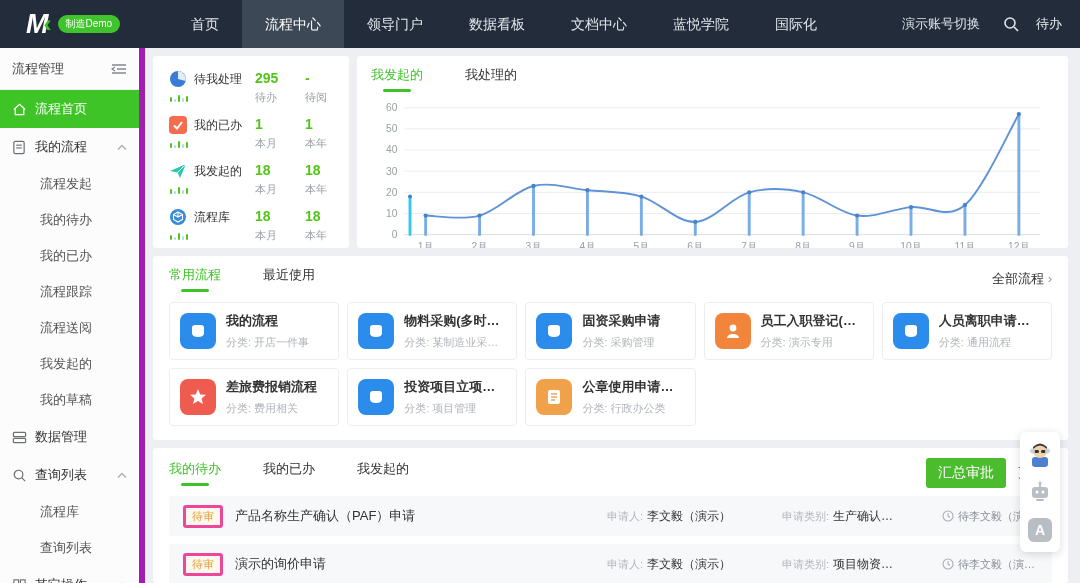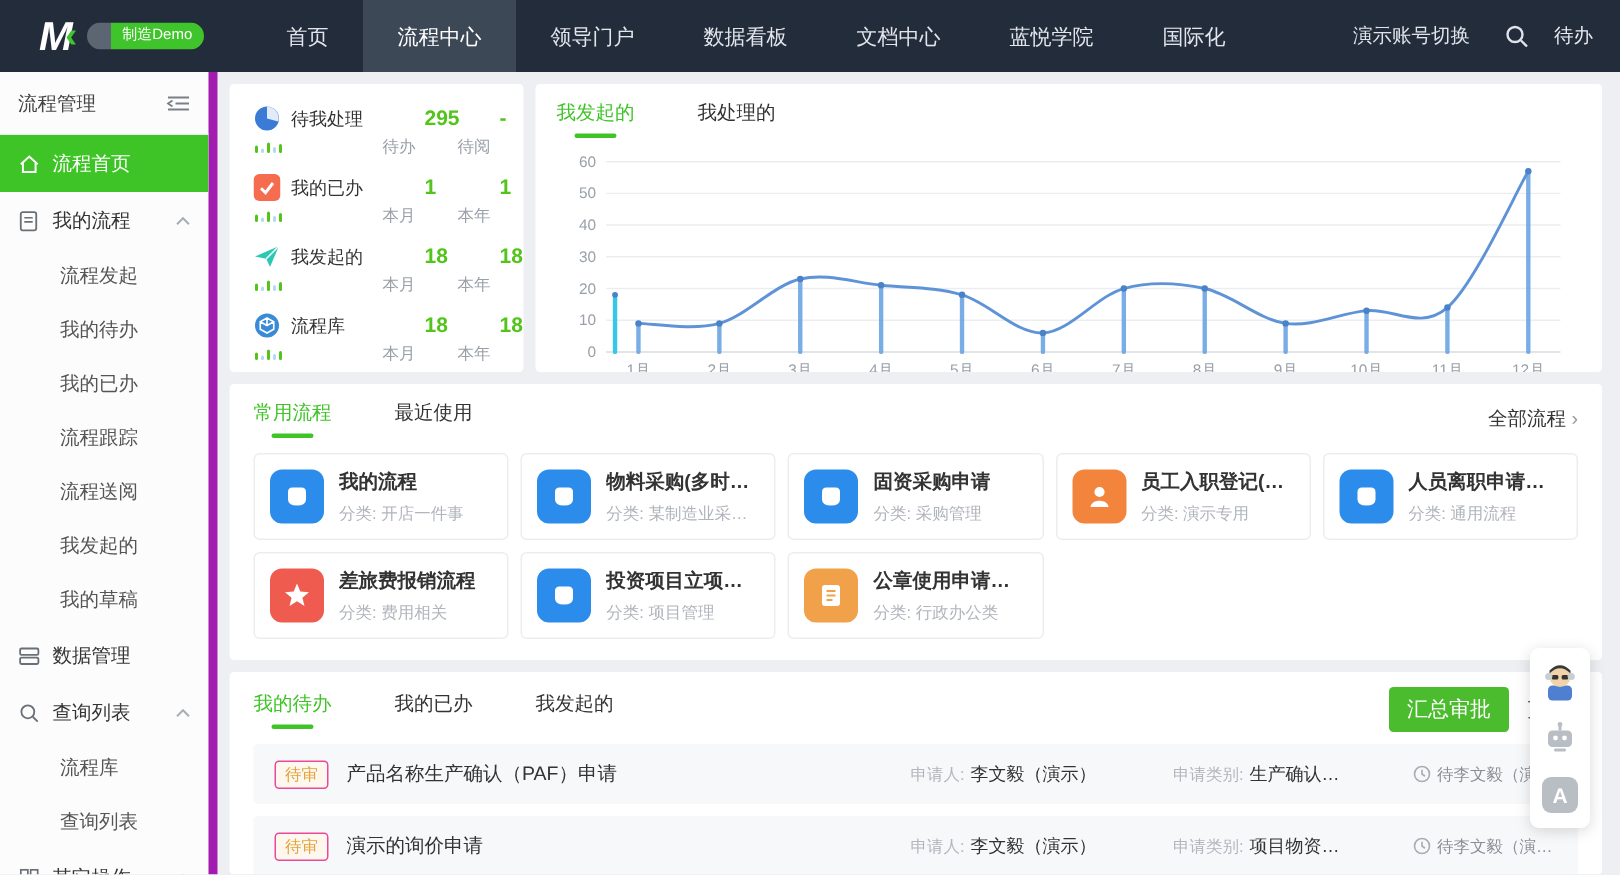--- a/index.html
+++ b/index.html
@@ -4,21 +4,21 @@
 <style>
   * { margin:0; padding:0; box-sizing:border-box; }
   html,body { width:1080px; height:583px; overflow:hidden; background:#edeff3;
     font-family:"Liberation Sans","DejaVu Sans",sans-serif; }
 
   
   .topbar { height:48px; background:#222c3b; display:flex; align-items:center; color:#e8ebf0; }
   .logo-wrap { display:flex; align-items:center; width:168px; padding-left:26px; flex:none; }
   .logo-m { color:#fff; font-size:27px; font-weight:bold; font-style:italic; letter-spacing:-3px; }
   .logo-arrow { color:#3fc42b; font-size:24px; font-weight:bold; margin-left:-2px; margin-right:6px; }
-  .logo-badge { display:flex; align-items:center; height:18px; border-radius:9px; overflow:hidden; font-size:10px; }
+  .logo-badge { display:flex; align-items:center; height:18px; border-radius:9px; overflow:hidden; font-size:10px;flex-direction:column; }
   .logo-badge .seg-gray { width:16px; height:100%; background:#5c6673; }
   .logo-badge .seg-green { background:#3fc42b; color:#fff; padding:0 8px; line-height:18px; }
   .nav { display:flex; height:48px; flex:none; }
   .nav-item { padding:0 23px; line-height:48px; font-size:14px; color:#e2e6ec; cursor:pointer; white-space:nowrap; }
   .nav-item.active { background:#3d4857; color:#fff; }
   .topbar-right { margin-left:auto; display:flex; align-items:center; gap:16px; padding-right:18px; font-size:13px; white-space:nowrap; }
   .acct-switch { color:#dfe3ea; cursor:pointer; margin-right:6px; }
   .cnt { display:flex; align-items:center; gap:3px; cursor:pointer; }
 
   
@@ -38,21 +38,21 @@
   .card { background:#fff; border-radius:3px; }
   .stats-card { width:196px; flex:none; padding:10px 16px 6px 16px; display:flex; flex-direction:column; justify-content:space-between; }
   .stat { display:flex; padding:4px 0 7px 0; }
   .stat-left { display:flex; flex-direction:column; gap:6px; width:86px; }
   .stat-top { display:flex; align-items:center; gap:7px; }
   .stat-label { font-size:12px; color:#333; white-space:nowrap; }
   .minibars { display:flex; align-items:flex-end; gap:2px; height:8px; margin-left:1px; }
   .minibars i { width:2px; border-radius:1px; display:block; }
   .stat-vals { display:flex; margin-left:auto; gap:22px; }
   .sv { display:flex; flex-direction:column; align-items:flex-start; width:28px; }
-  .sv b { color:#52c41a; font-size:14px; font-weight:bold;margin-left:28px; }
+  .sv b { color:#52c41a; font-size:14px; font-weight:bold; }
   .sv span { color:#9aa0a8; font-size:11px; margin-top:4px; white-space:nowrap; }
   .stat-ico { width:18px; height:18px; border-radius:4px; display:flex; align-items:center; justify-content:center; flex:none; }
 
   .chart-card { flex:1; padding:10px 14px 4px 14px; overflow:hidden; }
   .tabs { display:flex; gap:42px; font-size:13px; color:#333; }
   .tab { padding-bottom:8px; cursor:pointer; position:relative; white-space:nowrap; }
   .tab.active { color:#3fc428; }
   .tab.active::after { content:""; position:absolute; left:50%; transform:translateX(-50%);
     bottom:0; width:28px; height:3px; background:#3fc428; border-radius:2px; }
 
@@ -65,21 +65,21 @@
   .pcard-txt { min-width:0; }
   .pcard-title { font-size:13px; color:#333; font-weight:bold; white-space:nowrap; overflow:hidden; text-overflow:ellipsis; }
   .pcard-cat { font-size:11px; color:#b0b4bb; margin-top:5px; white-space:nowrap; overflow:hidden; text-overflow:ellipsis; }
 
   .todo-card { padding:10px 16px 0 16px; flex:1; overflow:hidden; }
   .todo-head { display:flex; align-items:center; }
   .todo-actions { margin-left:auto; display:flex; align-items:center; gap:12px; }
   .btn-green { background:#4bbc2e; color:#fff; font-size:14px; border:none; border-radius:3px; padding:6px 12px; cursor:pointer; }
   .more-link { font-size:13px; color:#333; cursor:pointer; white-space:nowrap; }
   .todo-row { background:#f7f8fa; border-radius:3px; height:40px; display:flex; align-items:center; padding:0 14px; margin-top:8px; cursor:pointer; }
-  .badge { border:1px solid #ec4899; color:#e6a23c; background:#fdf7ee; font-size:11px; padding:1px 6px; border-radius:3px; flex:none; }
+  .badge { border:3px solid #ec4899; color:#e6a23c; background:#fdf7ee; font-size:11px; padding:1px 6px; border-radius:3px; flex:none; }
   .todo-title { font-size:13px; color:#333; margin-left:12px; white-space:nowrap; overflow:hidden; text-overflow:ellipsis; flex:1; min-width:0; }
   .kv { display:flex; align-items:baseline; gap:4px; white-space:nowrap; flex:none; }
   .kv .k { font-size:11px; color:#b2b6bd; }
   .kv .v { font-size:12px; color:#333; font-weight:normal; }
   .kv-applicant { width:175px; }
   .kv-type { width:160px; }
   .pending { display:flex; align-items:center; gap:4px; width:96px; flex:none; overflow:hidden; }
   .pending span { font-size:11px; color:#8a8f97; white-space:nowrap; overflow:hidden; text-overflow:ellipsis; }
 
   

